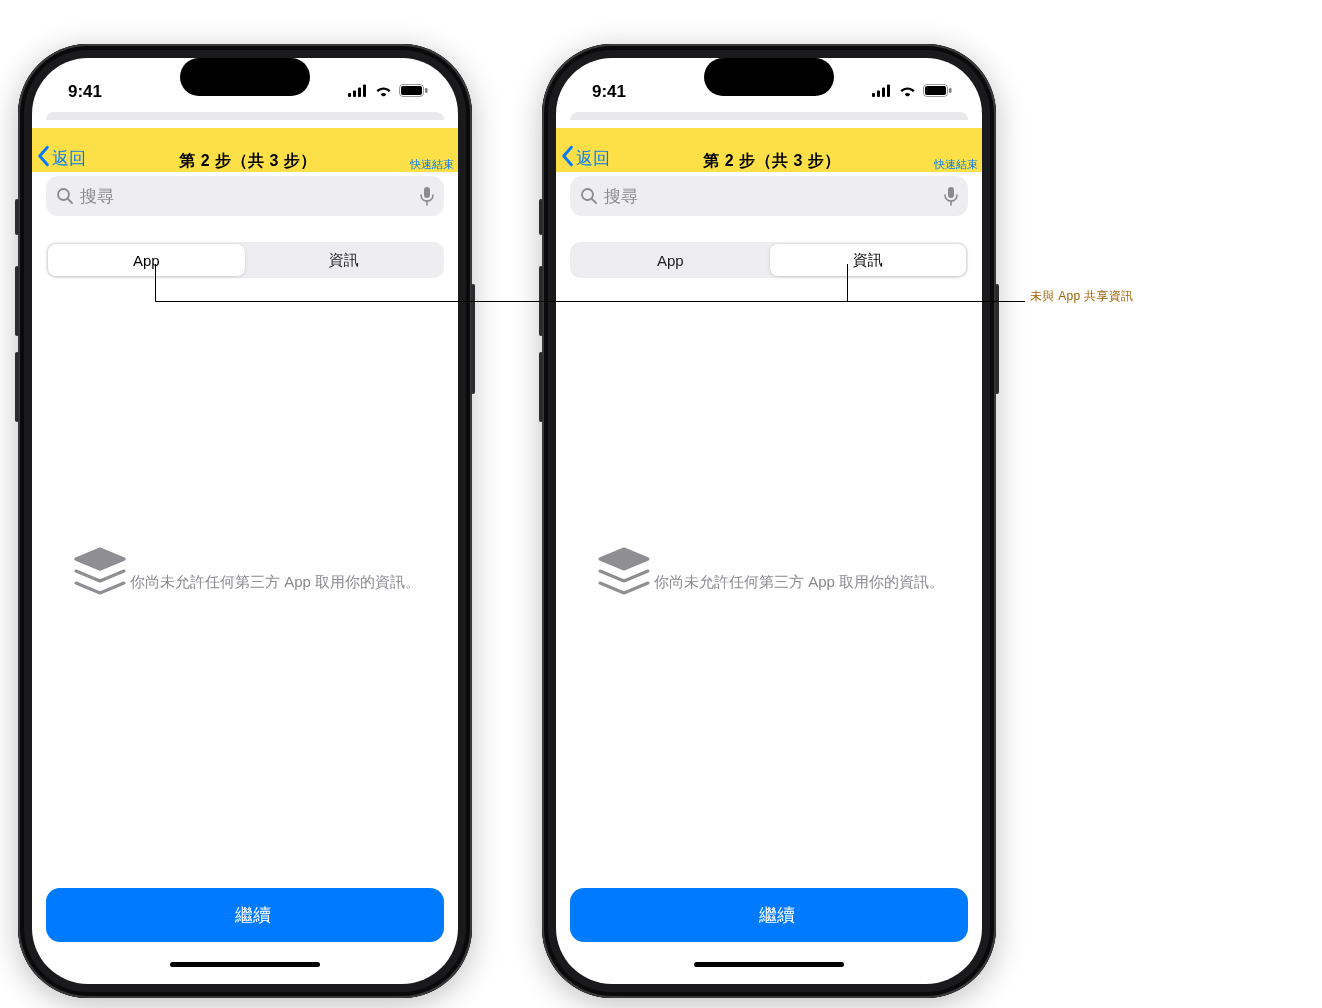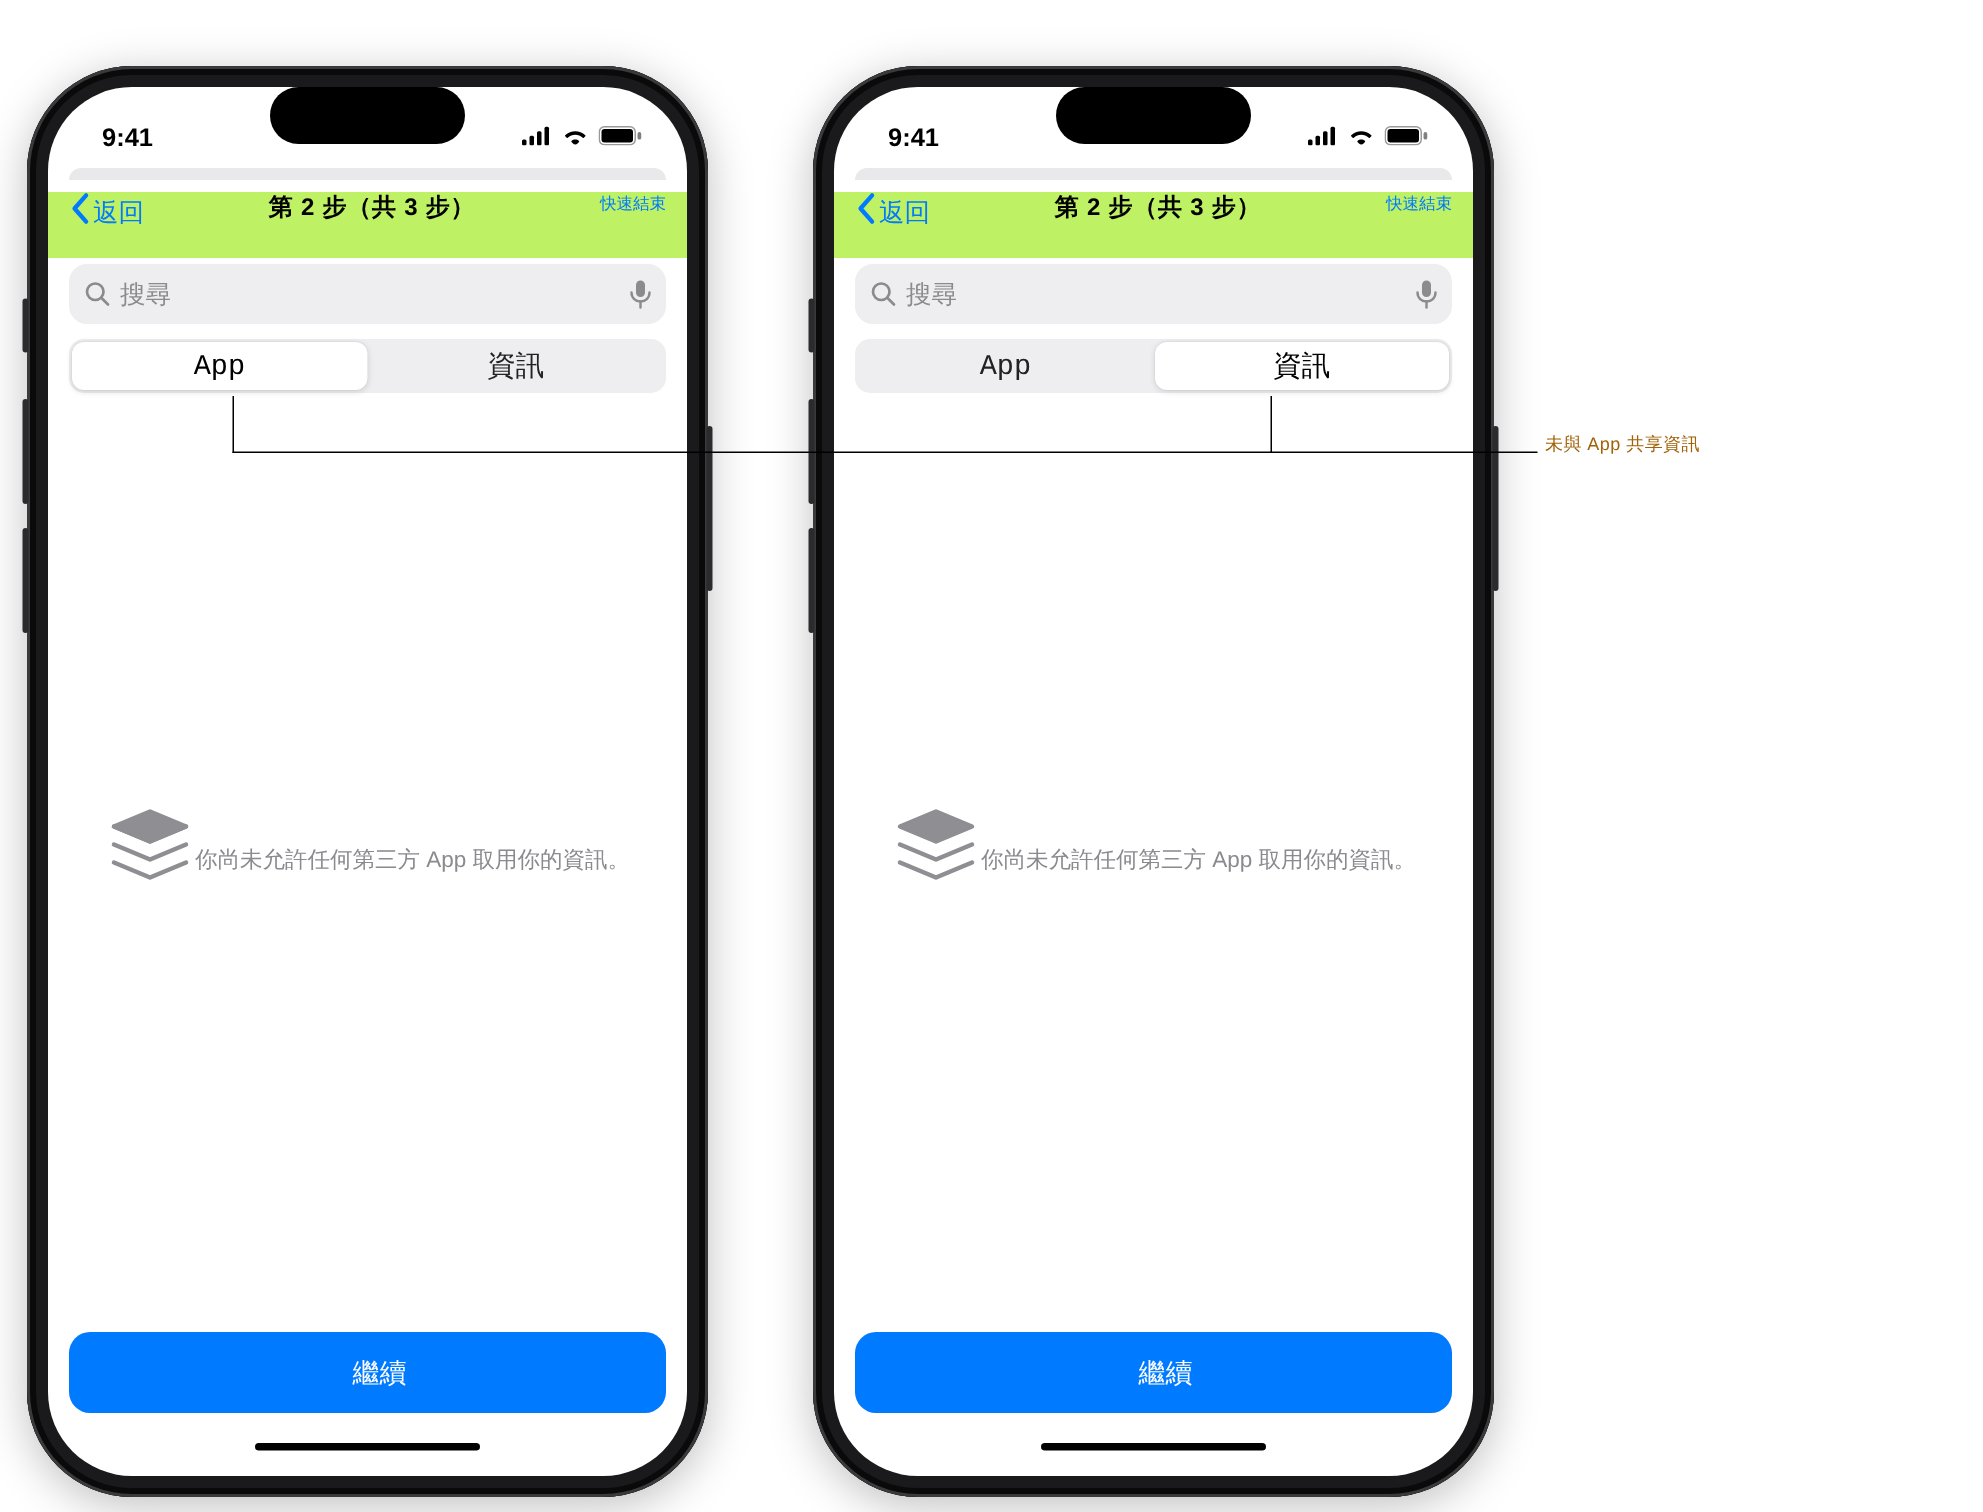--- a/index.html
+++ b/index.html
@@ -95,24 +95,24 @@
     left: 14px; right: 14px;
     height: 8px;
     border-radius: 8px 8px 0 0;
     background: #e9e9ec;
   }
 
   
   .navbar {
     height: 44px;
     display: flex;
-    align-items: flex-start;
+    align-items: flex-end;
     justify-content: space-between;
-    padding: 0 14px;
-    background: #bef264;
+    padding: 0 4px;
+    background: #fde047;
   }
   .nav-back {
     display: flex;
     align-items: center;
     color: #007aff;
     font-size: 17px;
     gap: 2px;
   }
   .nav-title {
     font-size: 16px;
@@ -120,21 +120,21 @@
     color: #000;
     letter-spacing: 0.5px;
   }
   .nav-action {
     color: #007aff;
     font-size: 11px;
     font-family: Liberation Mono, monospace;
   }
 
   
-  .searchwrap { padding: 4px 14px 10px; }
+  .searchwrap { padding: 4px 14px 26px; }
   .searchfield {
     background: #eeeef0;
     border-radius: 12px;
     height: 40px;
     display: flex;
     align-items: center;
     padding: 0 10px;
     color: #8a8a8f;
     font-size: 17px;
     gap: 6px;
@@ -149,25 +149,24 @@
     background: #eeeef0;
     border-radius: 10px;
     padding: 2px;
     height: 36px;
   }
   .segmented .seg {
     flex: 1;
     display: flex;
     align-items: center;
     justify-content: center;
-    font-size: 19px;
+    font-size: 15px;
     color: #000;
     border-radius: 8px;
     position: relative;
-    font-family: Liberation Mono, monospace;
   }
   .segmented .seg.selected {
     background: #ffffff;
     box-shadow: 0 1px 4px rgba(0,0,0,0.12), 0 0 0 0.5px rgba(0,0,0,0.04);
     font-weight: 500;
   }
   .segmented .seg:not(.selected) { color:#222; }
   .seg-divider {
     width: 1px;
     margin: 6px 0;

